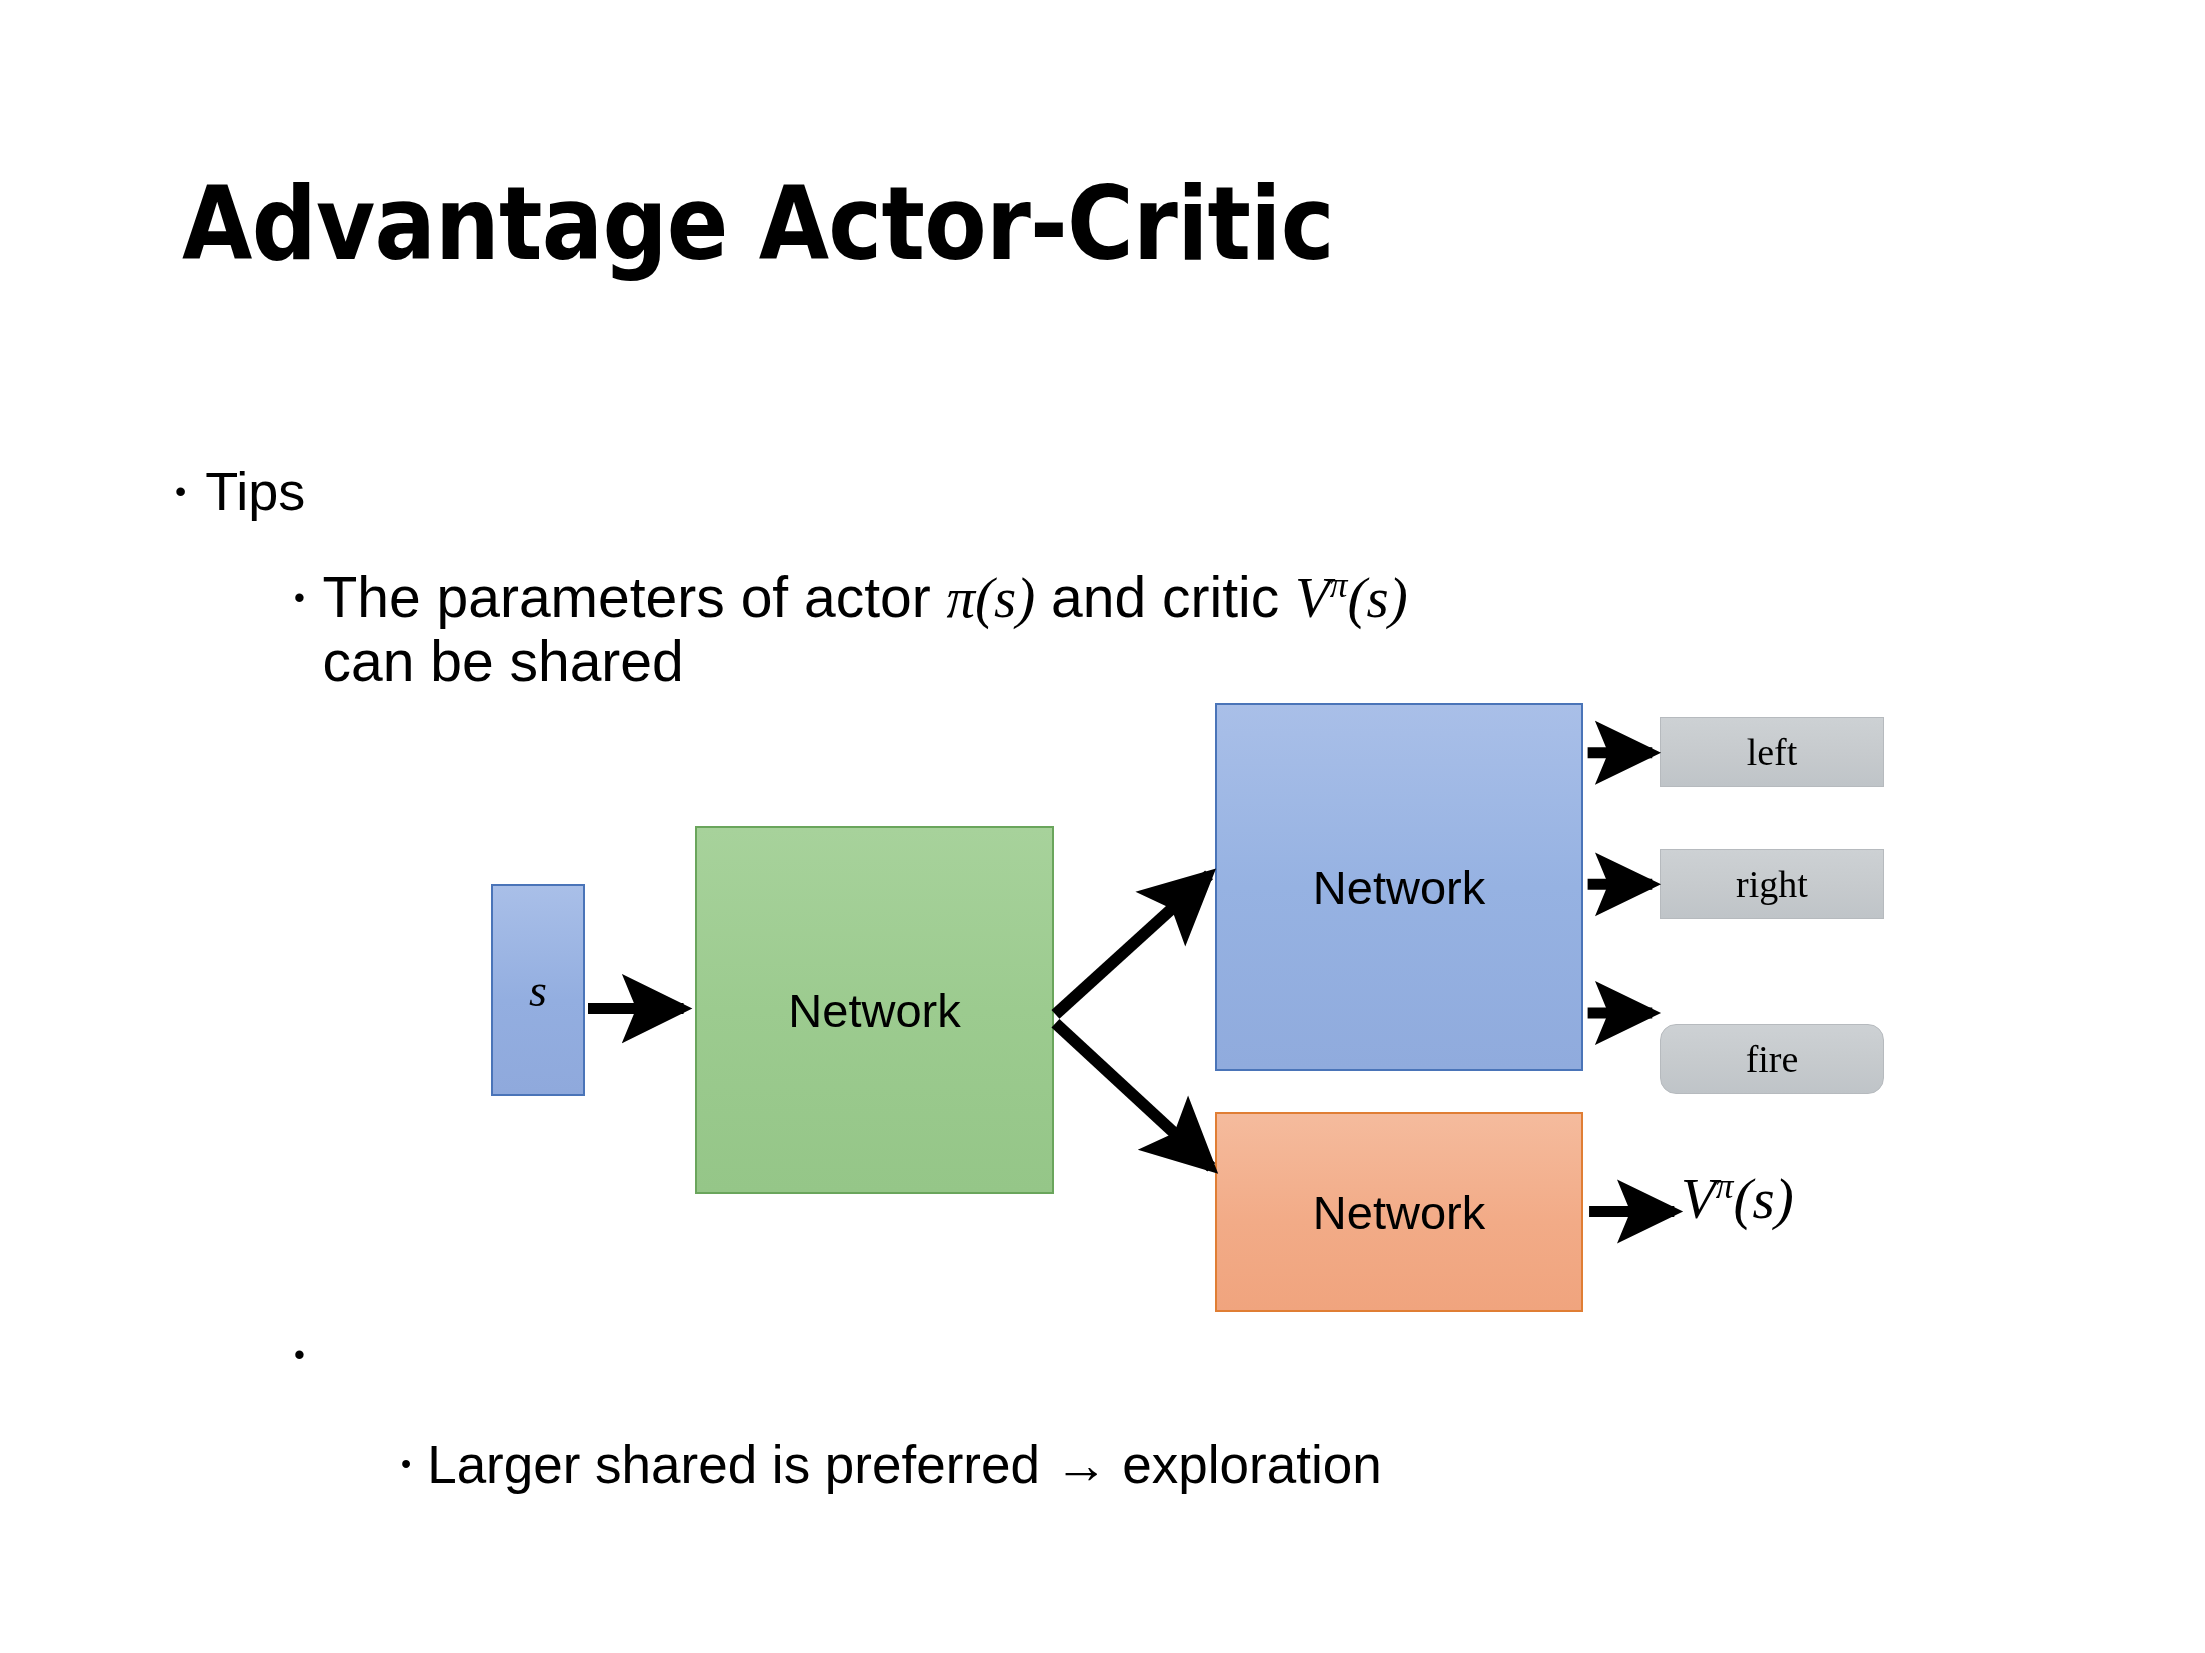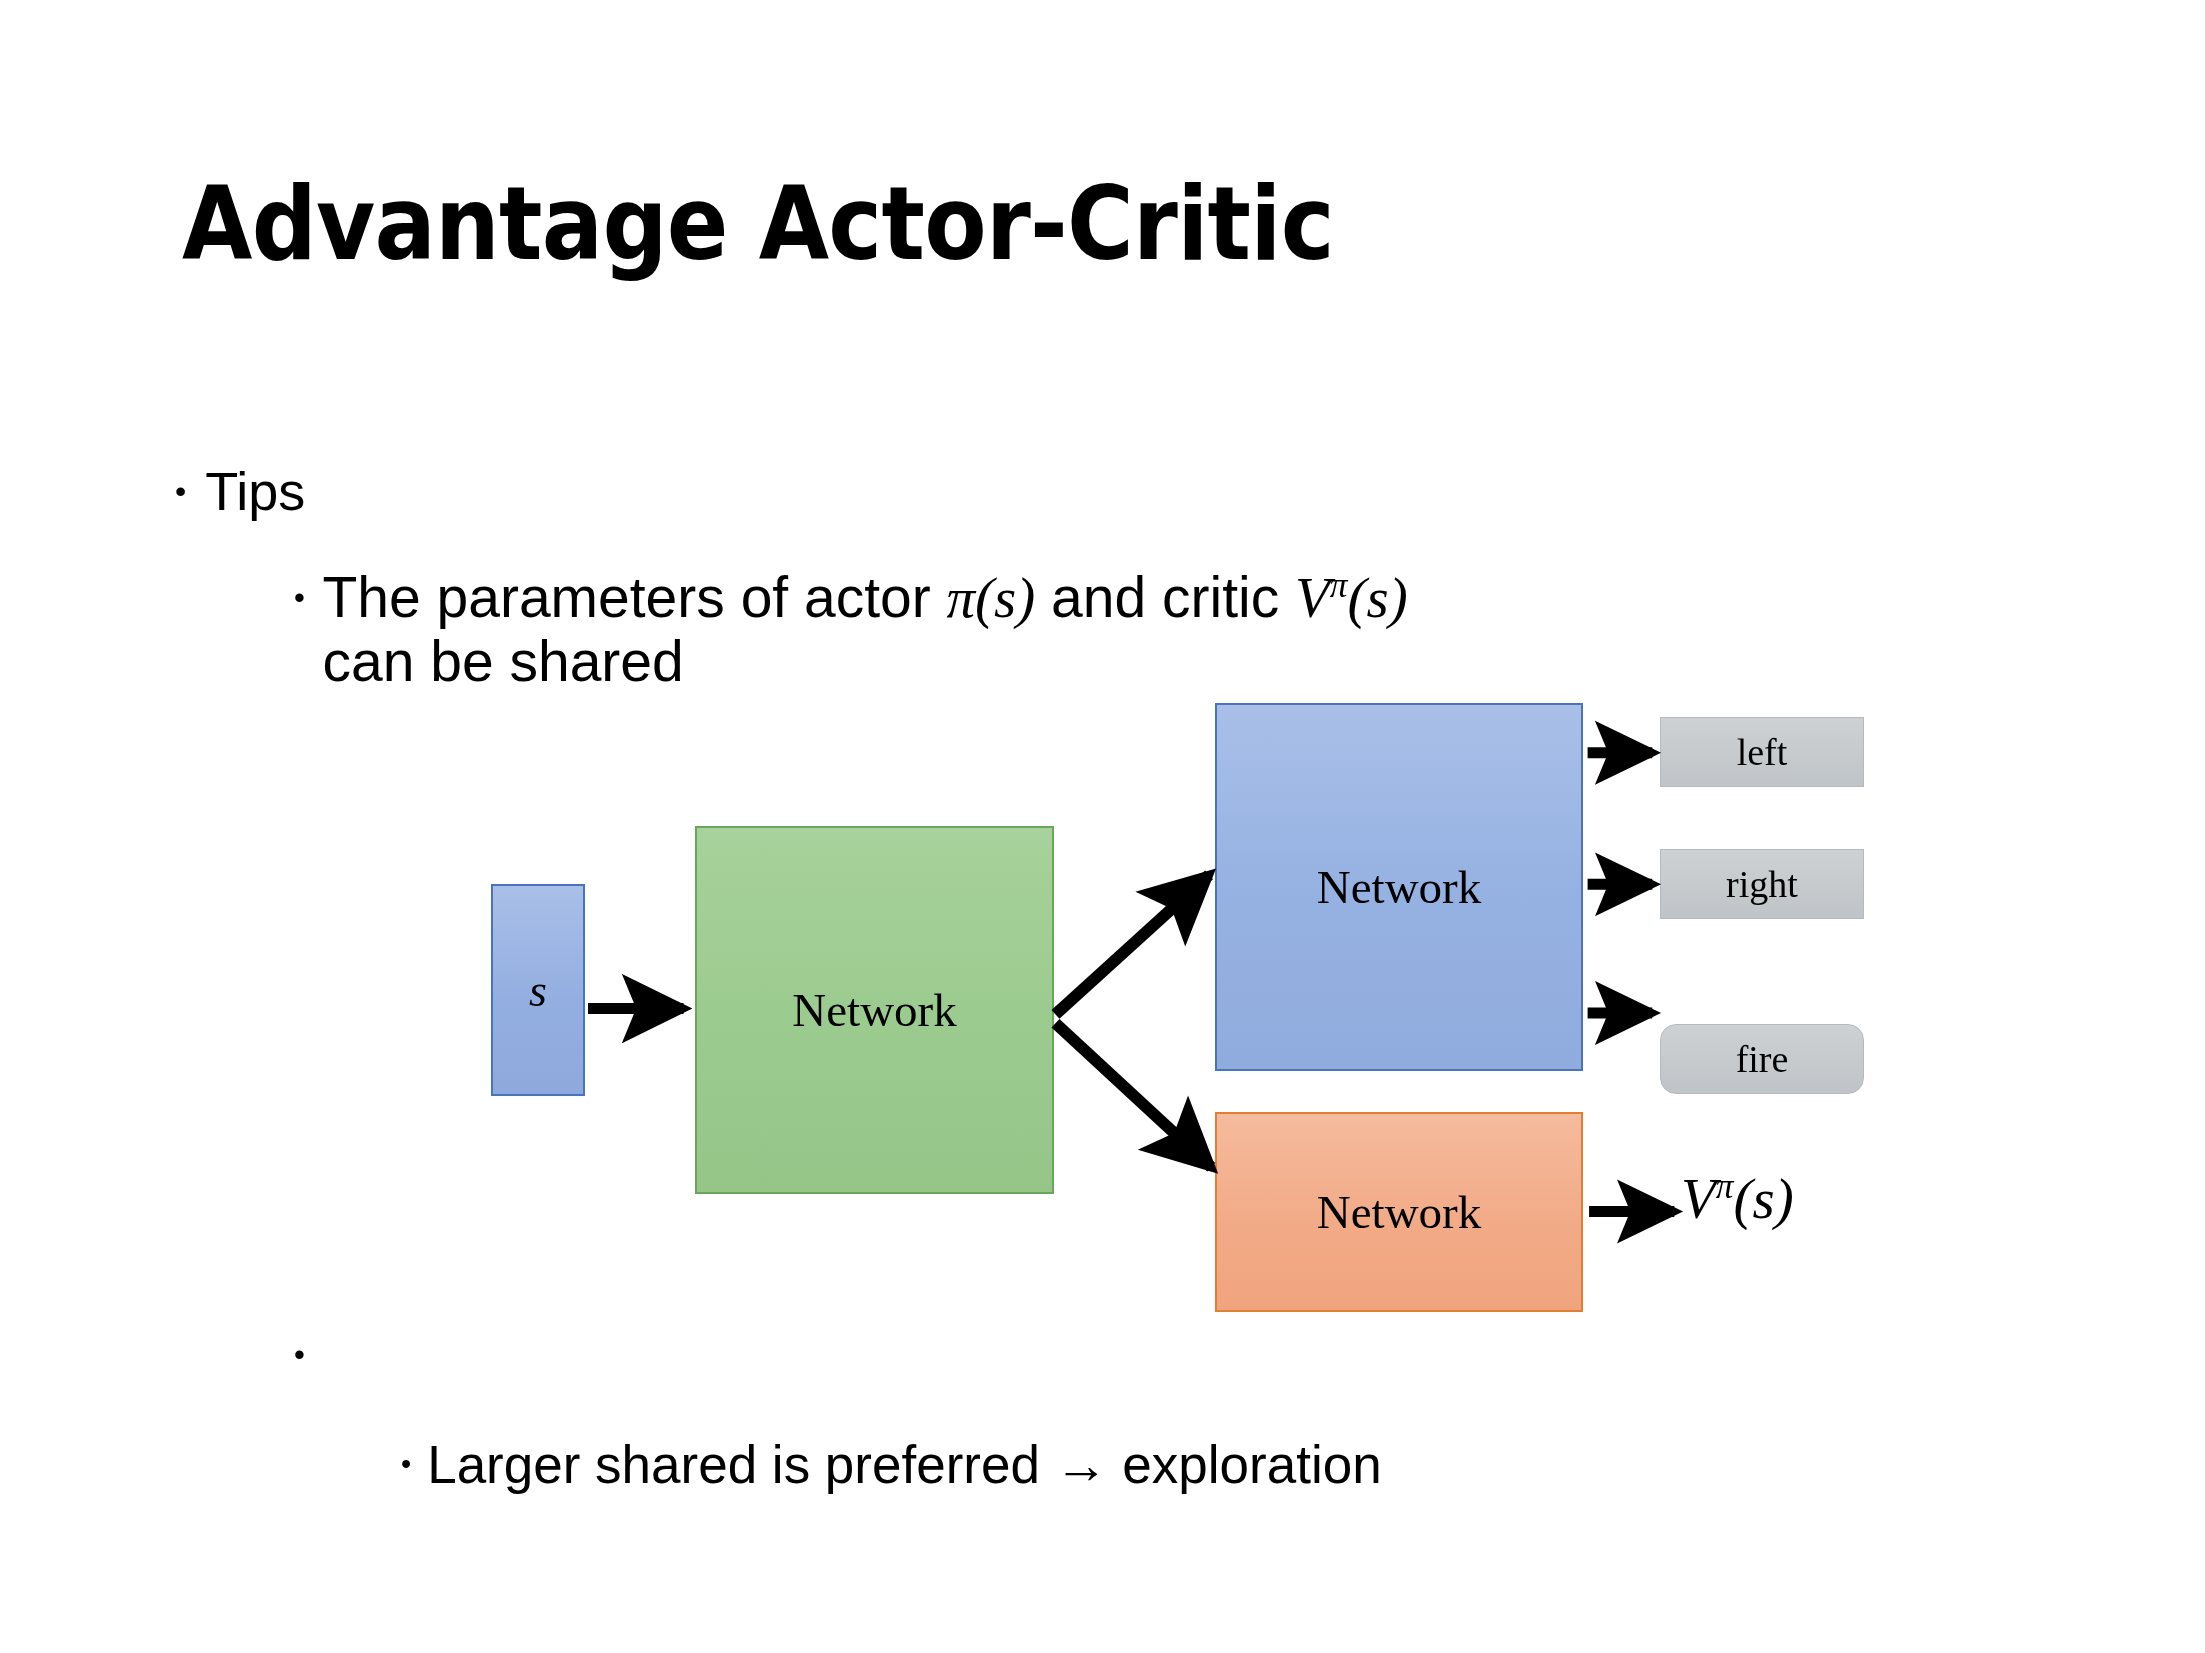--- a/index.html
+++ b/index.html
@@ -29,21 +29,21 @@
 
   
   .math{font-family:"Liberation Serif","DejaVu Serif",serif; font-style:italic;}
   .math sup{font-size:0.62em; font-style:italic; vertical-align:super;}
 
   
   #diagram{position:absolute; left:0; top:0; width:2205px; height:1654px;}
 
   .box{position:absolute; box-sizing:border-box; display:flex;
        align-items:center; justify-content:center;}
-  .box-label{font-size:47px; font-family:Liberation Serif, serif;
+  .box-label{font-size:47px; font-family:Liberation Sans, sans-serif;
              color:#000; line-height:1;}
 
   #box-state{
     left:491px; top:884px; width:94px; height:212px;
     background:linear-gradient(180deg,#a9bfe8 0%,#93aee0 55%,#8fa9dc 100%);
     border:2.2px solid #4a74b8;
   }
   #box-state .s-glyph{font-family:"Liberation Serif","DejaVu Serif",serif;
        font-style:italic; font-size:46px;}
 
@@ -60,21 +60,21 @@
   }
 
   #box-critic{
     left:1215px; top:1112px; width:368px; height:200px;
     background:linear-gradient(180deg,#f5bb9d 0%,#f2ab87 55%,#f0a47e 100%);
     border:2.2px solid #e07e34;
   }
 
   .out-box{
     position:absolute; box-sizing:border-box;
-    width:204px; height:70px;
+    width:224px; height:70px;
     background:linear-gradient(180deg,#cdd1d4 0%,#c6cacd 55%,#bfc4c8 100%);
     border:1.5px solid #b6babe;
     display:flex; align-items:center; justify-content:center;
   }
   .out-box span{font-family:"Liberation Serif","DejaVu Serif",serif;
      font-size:38px; color:#000;}
 
   #out-left  {left:1660px; top:717px;}
   #out-right {left:1660px; top:849px;}
   #out-fire  {left:1660px; top:1024px;border-radius:16px;}

